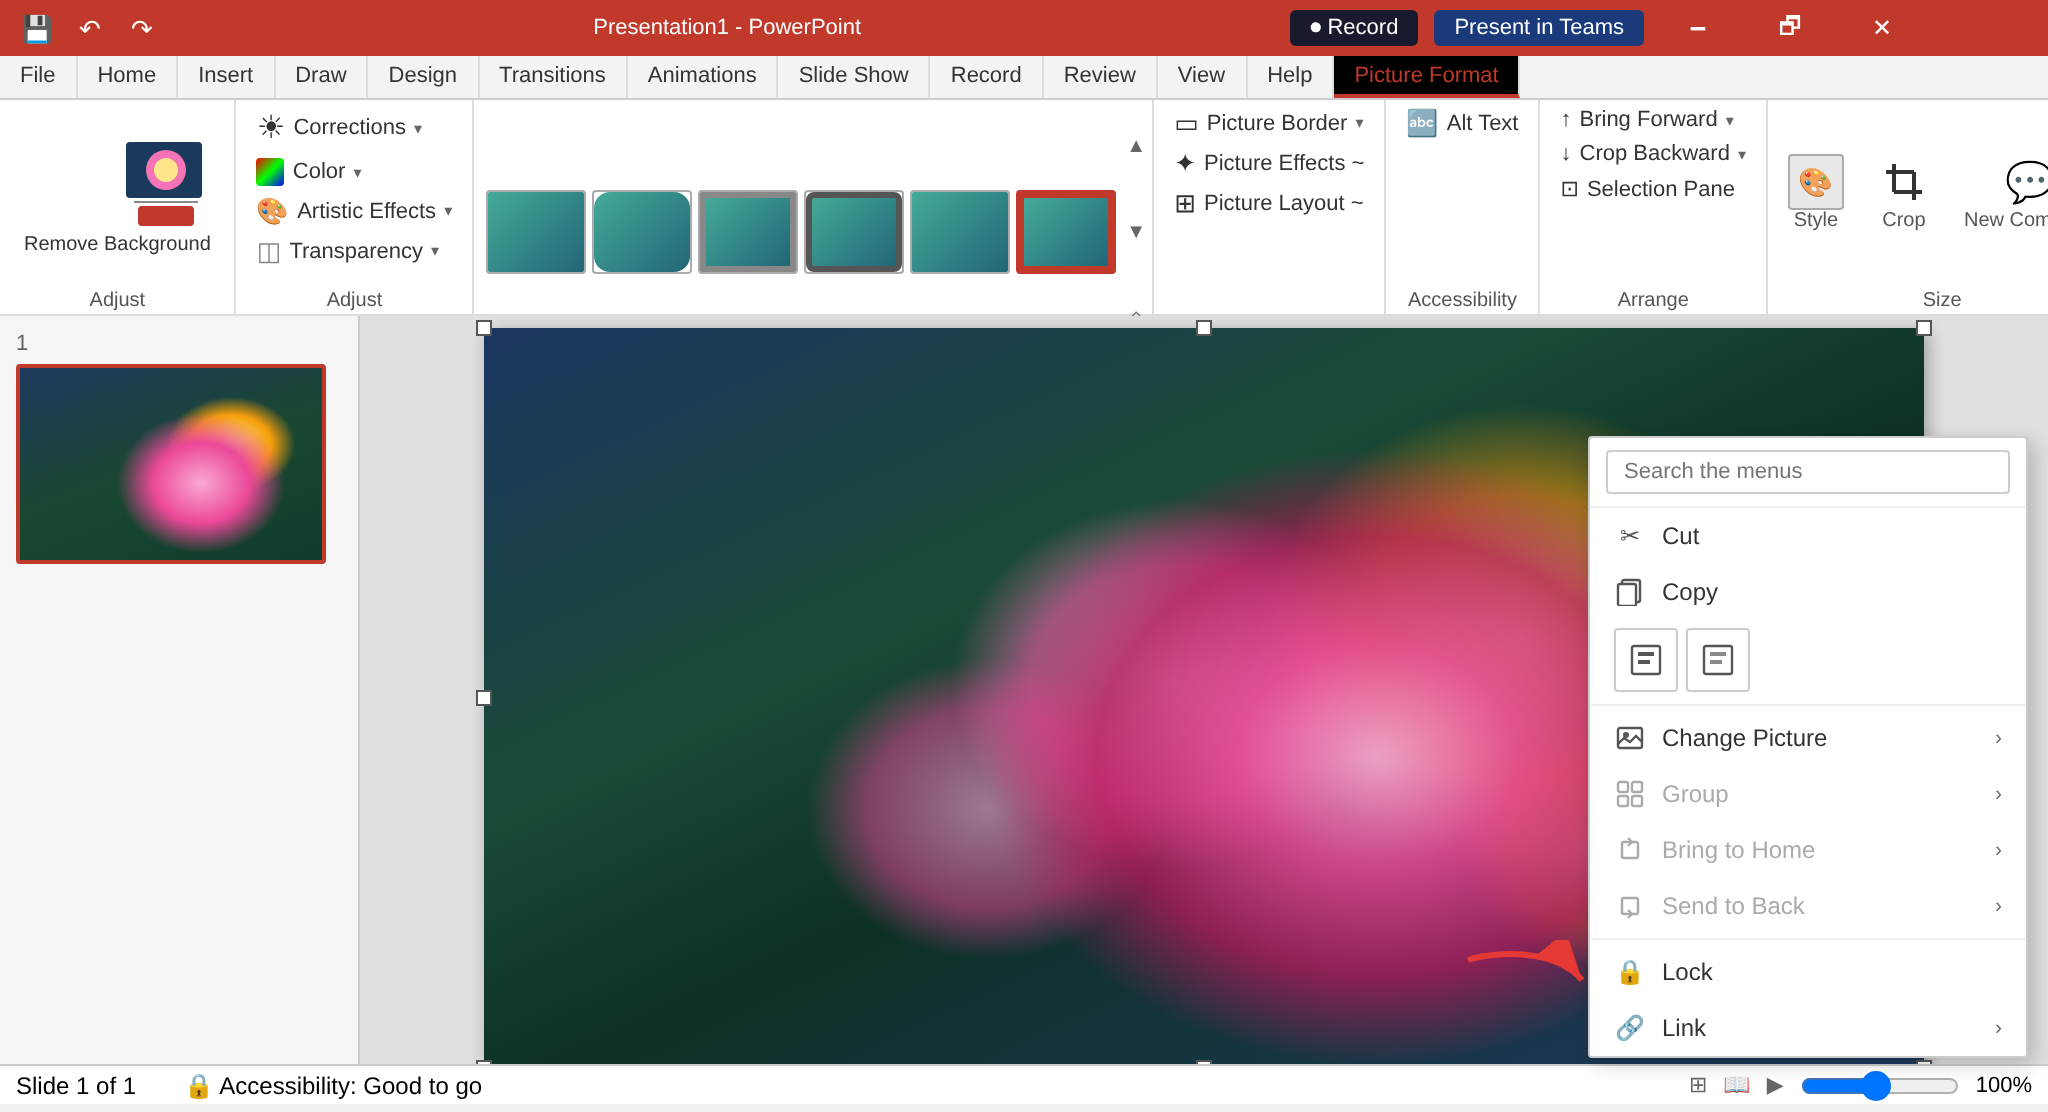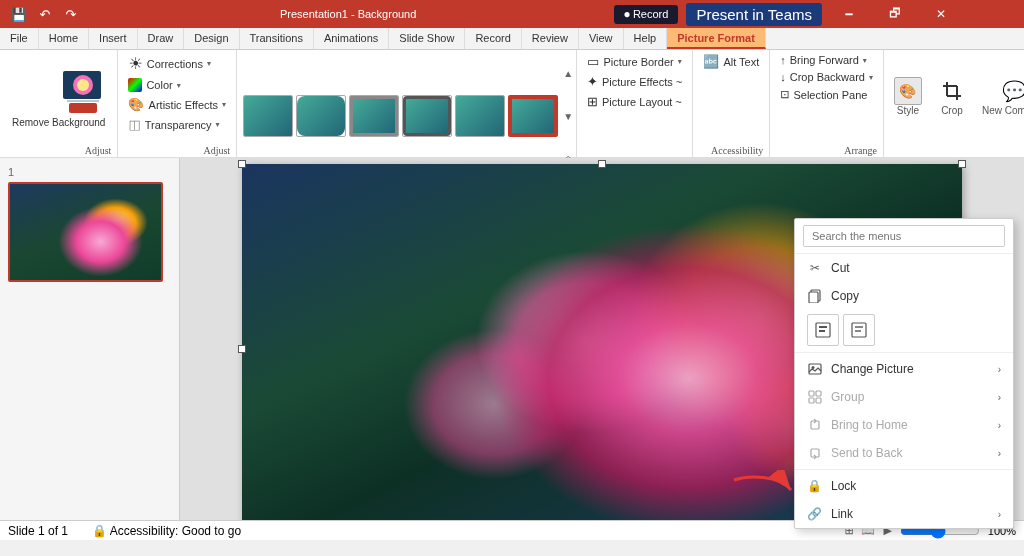--- a/index.html
+++ b/index.html
@@ -4,21 +4,21 @@
   <style>
     * { box-sizing: border-box; margin: 0; padding: 0; }
     body { font-family: 'Segoe UI', Arial, sans-serif; font-size: 12px; background: #f0f0f0; overflow: hidden; width: 1024px; height: 556px; }
 
     
     .remove-bg-btn { display: flex; flex-direction: column; align-items: flex-end; cursor: pointer; padding: 4px 6px; border-radius: 3px; height: 80px; justify-content: center; }
     .adjust-item { display: flex; align-items: center; gap: 4px; cursor: pointer; padding: 2px 4px; border-radius: 2px; font-size: 11px; color: #333; white-space: nowrap; }
     .arrange-btn { display: flex; flex-direction: column; align-items: center; cursor: pointer; padding: 4px; border-radius: 3px; font-size: 10px; color: #555; }
 
     
-    .status-bar { height: 20px; background: #fff; border-top: 1px solid #ccc; display: flex; align-items: center; padding: 0 8px; gap: 16px; position: absolute; bottom: 16px; width: 100%; }
+    .status-bar { height: 20px; background: #fff; border-top: 1px solid #ccc; display: flex; align-items: center; padding: 0 8px; gap: 16px; position: absolute; bottom: 4px; width: 100%; }
 
     
     .main-content { display: flex; height: calc(556px - 154px - 20px); background: #e8e8e8; }
 
     
     .slide-panel { width: 180px; background: #f5f5f5; border-right: 1px solid #ccc; padding: 8px; }
     .slide-thumb { width: 155px; height: 100px; background: white; border: 2px solid #c0392b; border-radius: 2px; overflow: hidden; cursor: pointer; }
 
     
     .canvas-area { flex: 1; display: flex; align-items: center; justify-content: center; background: #e0e0e0; position: relative; overflow: hidden; }
@@ -44,45 +44,45 @@
     .ctx-separator { height: 1px; background: #eee; margin: 2px 0; }
     .ctx-icon { width: 16px; height: 16px; display: flex; align-items: center; justify-content: center; font-size: 12px; color: #555; }
     .ctx-arrow { margin-left: auto; color: #666; font-size: 10px; }
     .ctx-paste-icons { display: flex; gap: 4px; padding: 4px 12px; }
     .paste-icon-btn { width: 32px; height: 32px; border: 1px solid #ccc; border-radius: 2px; display: flex; align-items: center; justify-content: center; cursor: pointer; font-size: 14px; }
 
     
     .ribbon-wrapper { background: white; }
     .tab-bar { height: 22px; background: #f3f3f3; display: flex; border-bottom: 1px solid #ccc; }
     .tab { padding: 4px 10px; font-size: 11px; cursor: pointer; border-right: 1px solid #ddd; color: #333; }
-    .tab.active { background: #fdba74; border-bottom: 2px solid #c0392b; color: #c0392b; font-weight: 700; }
+    .tab.active { background: #000000; border-bottom: 2px solid #c0392b; color: #c0392b; font-weight: 400; }
     .dropdown-arrow { font-size: 8px; color: #666; }
 
     
     .quick-access { height: 28px; background: #c0392b; display: flex; align-items: center; padding: 0 60px 0 8px; gap: 4px; }
     .qa-btn { width: 22px; height: 22px; background: transparent; border: none; color: white; cursor: pointer; display: flex; align-items: center; justify-content: center; font-size: 13px; border-radius: 2px; }
     .qa-title { color: white; font-size: 11px; margin-left: auto; flex: 1; text-align: center; }
     .window-controls { display: flex; margin-left: auto; }
     .wc-btn { width: 46px; height: 28px; background: transparent; border: none; color: white; cursor: pointer; font-size: 12px; display: flex; align-items: center; justify-content: center; }
 
     .record-btn { background: #1a1a2e; color: white; border: none; border-radius: 3px; padding: 3px 10px; font-size: 11px; cursor: pointer; margin-right: 4px; }
-    .present-btn { background: #1a3a7c; color: white; border: none; border-radius: 3px; padding: 3px 10px; font-size: 15px; cursor: pointer; }
+    .present-btn { background: #1a3a7c; color: white; border: none; border-radius: 3px; padding: 3px 10px; font-size: 11px; cursor: pointer; }
 
     
     .color-swatch { width: 14px; height: 14px; background: linear-gradient(135deg, #f00, #0f0, #00f); border-radius: 2px; }
 
     
     .thumb-flower { width: 100%; height: 100%; background:
       radial-gradient(ellipse 60px 50px at 60% 60%, #f9a8d4 0%, #ec4899 40%, transparent 70%),
       radial-gradient(ellipse 40px 30px at 70% 40%, #fde68a 0%, #f59e0b 50%, transparent 80%),
       linear-gradient(160deg, #1e3a5f 0%, #1a4731 50%, #0f3d2a 100%); }
     
     .grp { display: flex; flex-direction: column; border-right: 1px solid #ddd; padding: 2px 6px 0 6px; min-width: fit-content; }
     .grp-content { display: flex; align-items: center; gap: 4px; flex: 1; }
-    .grp-label { font-size: 10px; color: #555; text-align: right; padding: 2px 0 1px; border-top: 1px solid transparent; margin-top: 1px; font-family: Liberation Serif, serif; }
+    .grp-label { font-size: 10px; color: #555; text-align: center; padding: 2px 0 1px; border-top: 1px solid transparent; margin-top: 1px; }
     
     .styles-row { display: flex; gap: 3px; align-items: center; }
     .style-box { width: 50px; height: 42px; border: 1px solid #aaa; border-radius: 2px; overflow: hidden; cursor: pointer; flex-shrink: 0; }
     .style-box.selected { border: 2px solid #c0392b; }
     .style-box div { width: 100%; height: 100%; }
     
     
     .s1 { background: linear-gradient(135deg, #4a9, #267); }
     .s2 { background: linear-gradient(135deg, #4a9, #267); border-radius: 8px; }
     .s3 { background: linear-gradient(135deg, #4a9, #267); border: 3px solid #888; }
@@ -94,21 +94,21 @@
     
     .ctx-arrow-svg { position: absolute; bottom: 25px; right: 225px; }
   </style>
 </head>
 <body>
 
 <div class="quick-access">
   <button class="qa-btn">💾</button>
   <button class="qa-btn">↶</button>
   <button class="qa-btn">↷</button>
-  <span class="qa-title">Presentation1 - Background</span>
+  <span class="qa-title">Presentation1 - PowerPoint</span>
   <button class="record-btn">⏺ Record</button>
   <button class="present-btn">Present in Teams</button>
   <div class="window-controls">
     <button class="wc-btn">🗕</button>
     <button class="wc-btn">🗗</button>
     <button class="wc-btn close-btn">✕</button>
   </div>
 </div>
 
 <div class="tab-bar">

